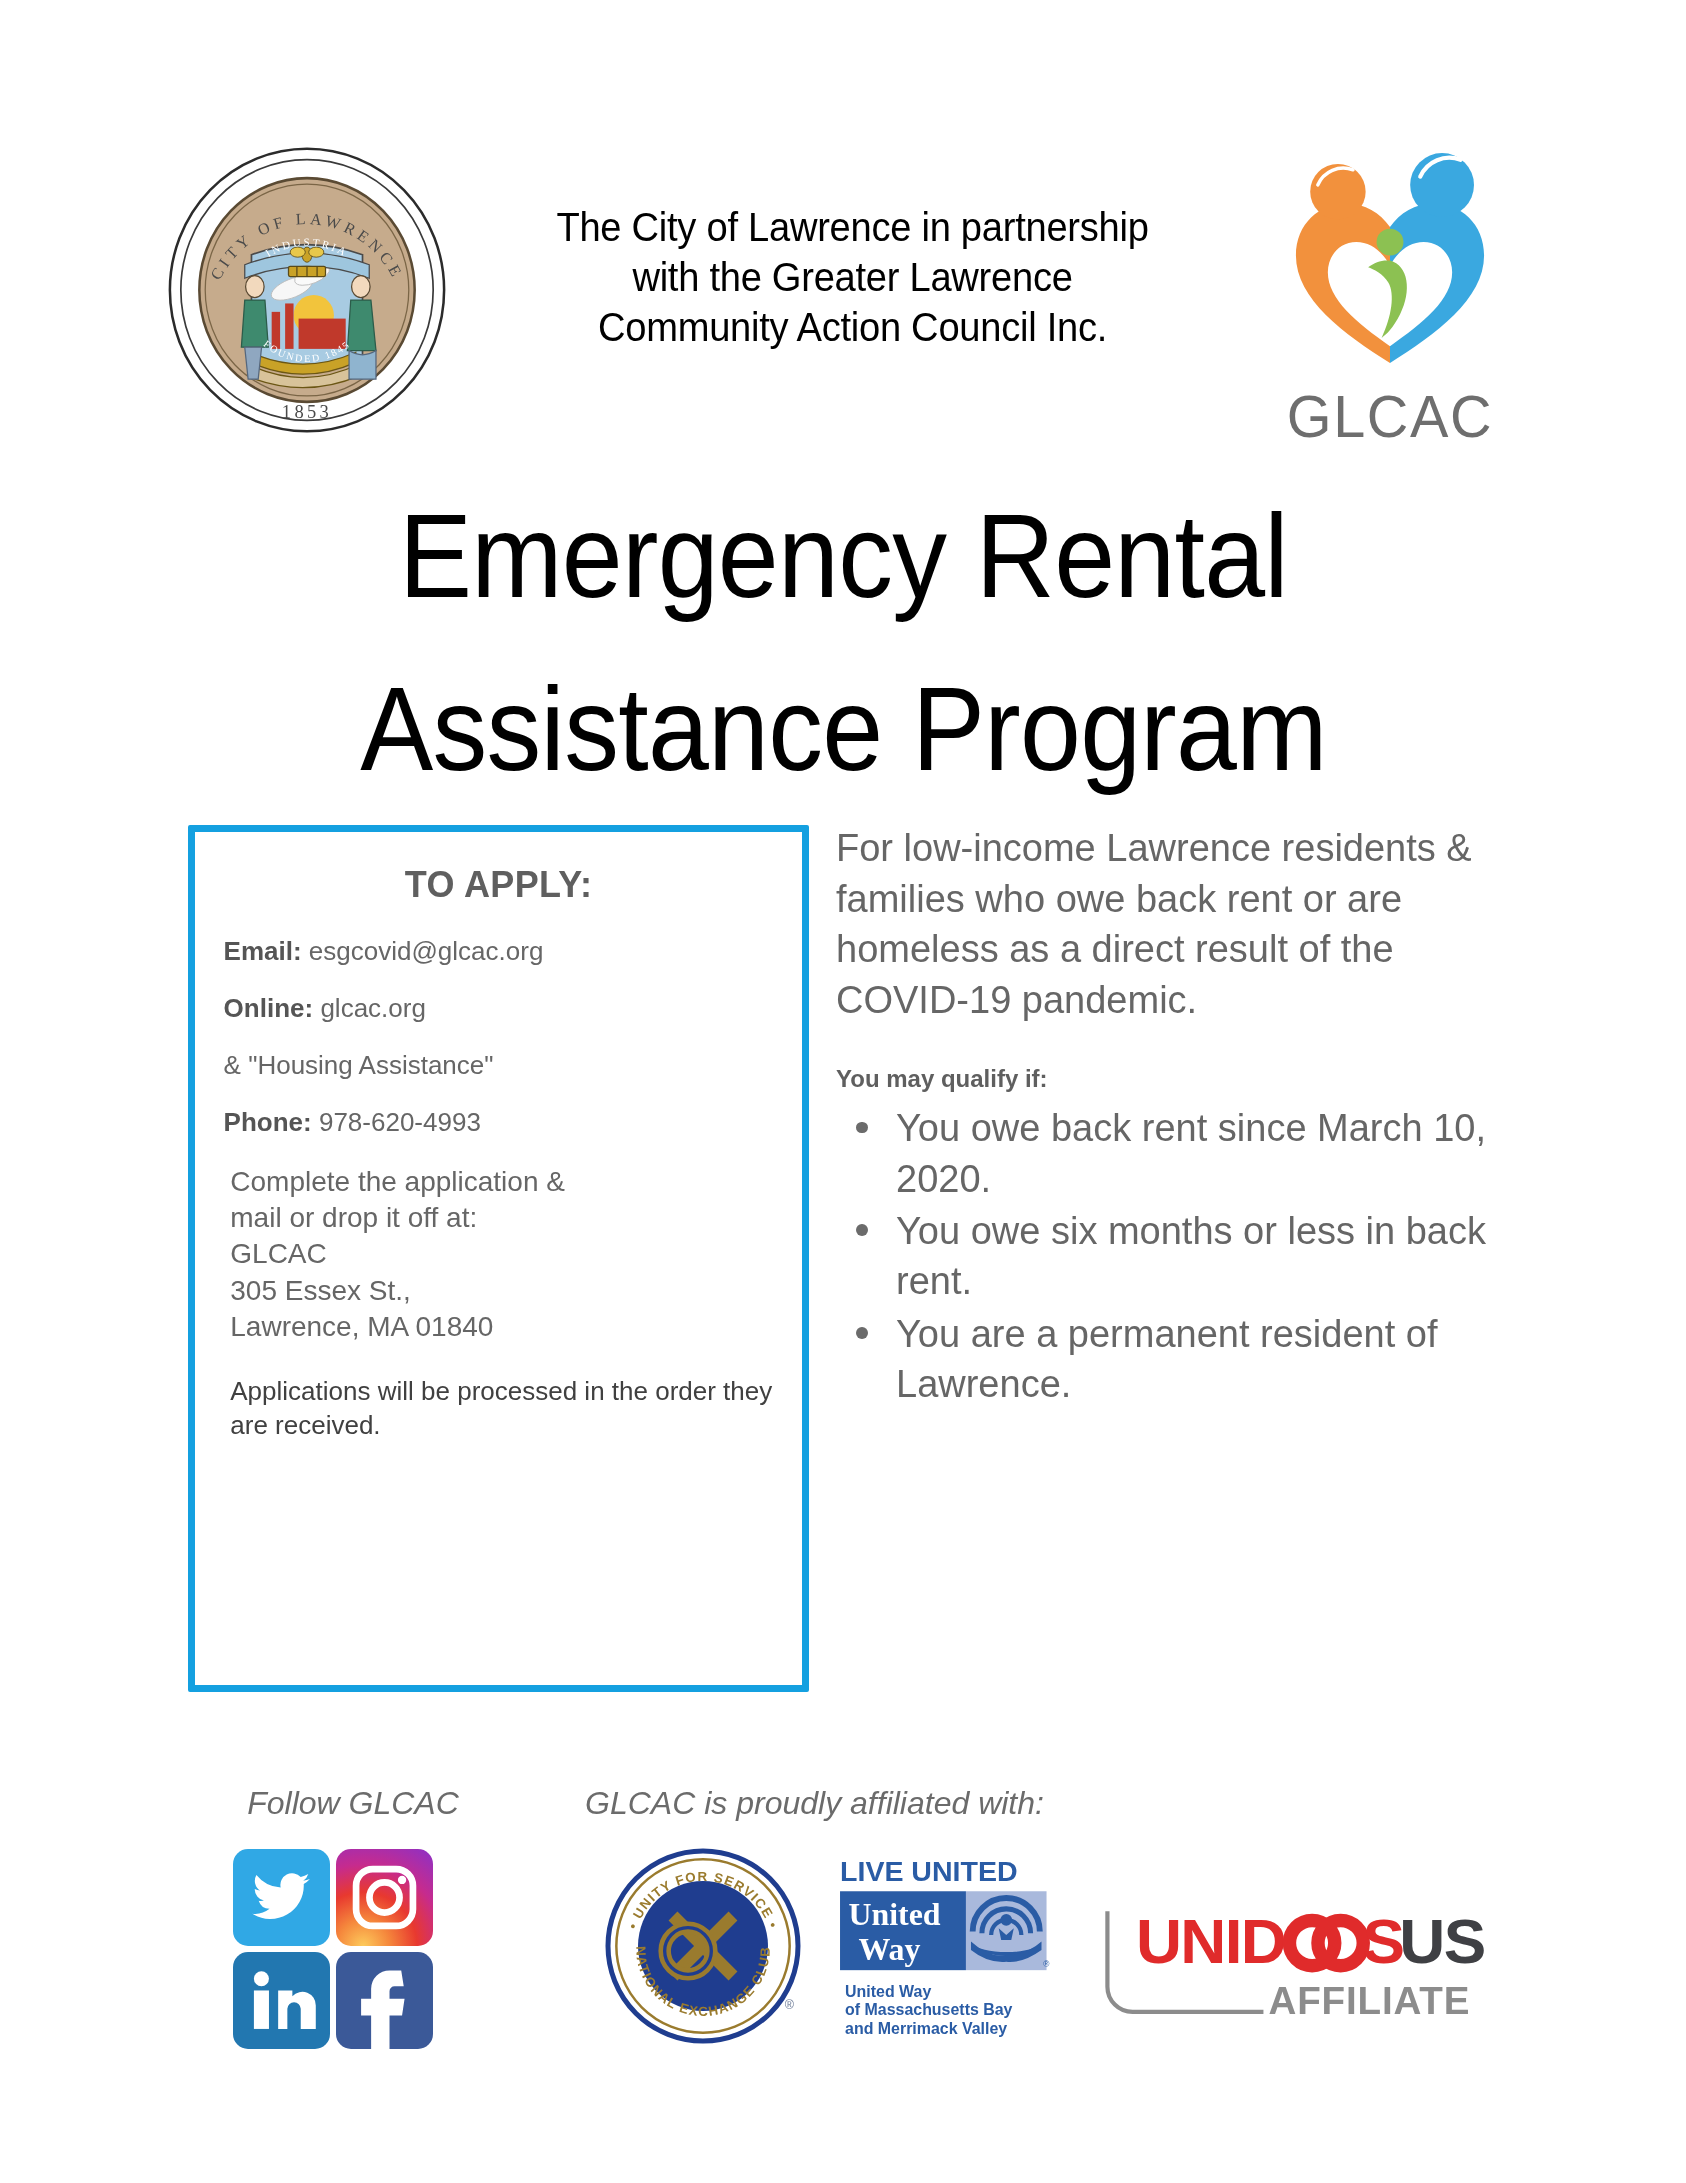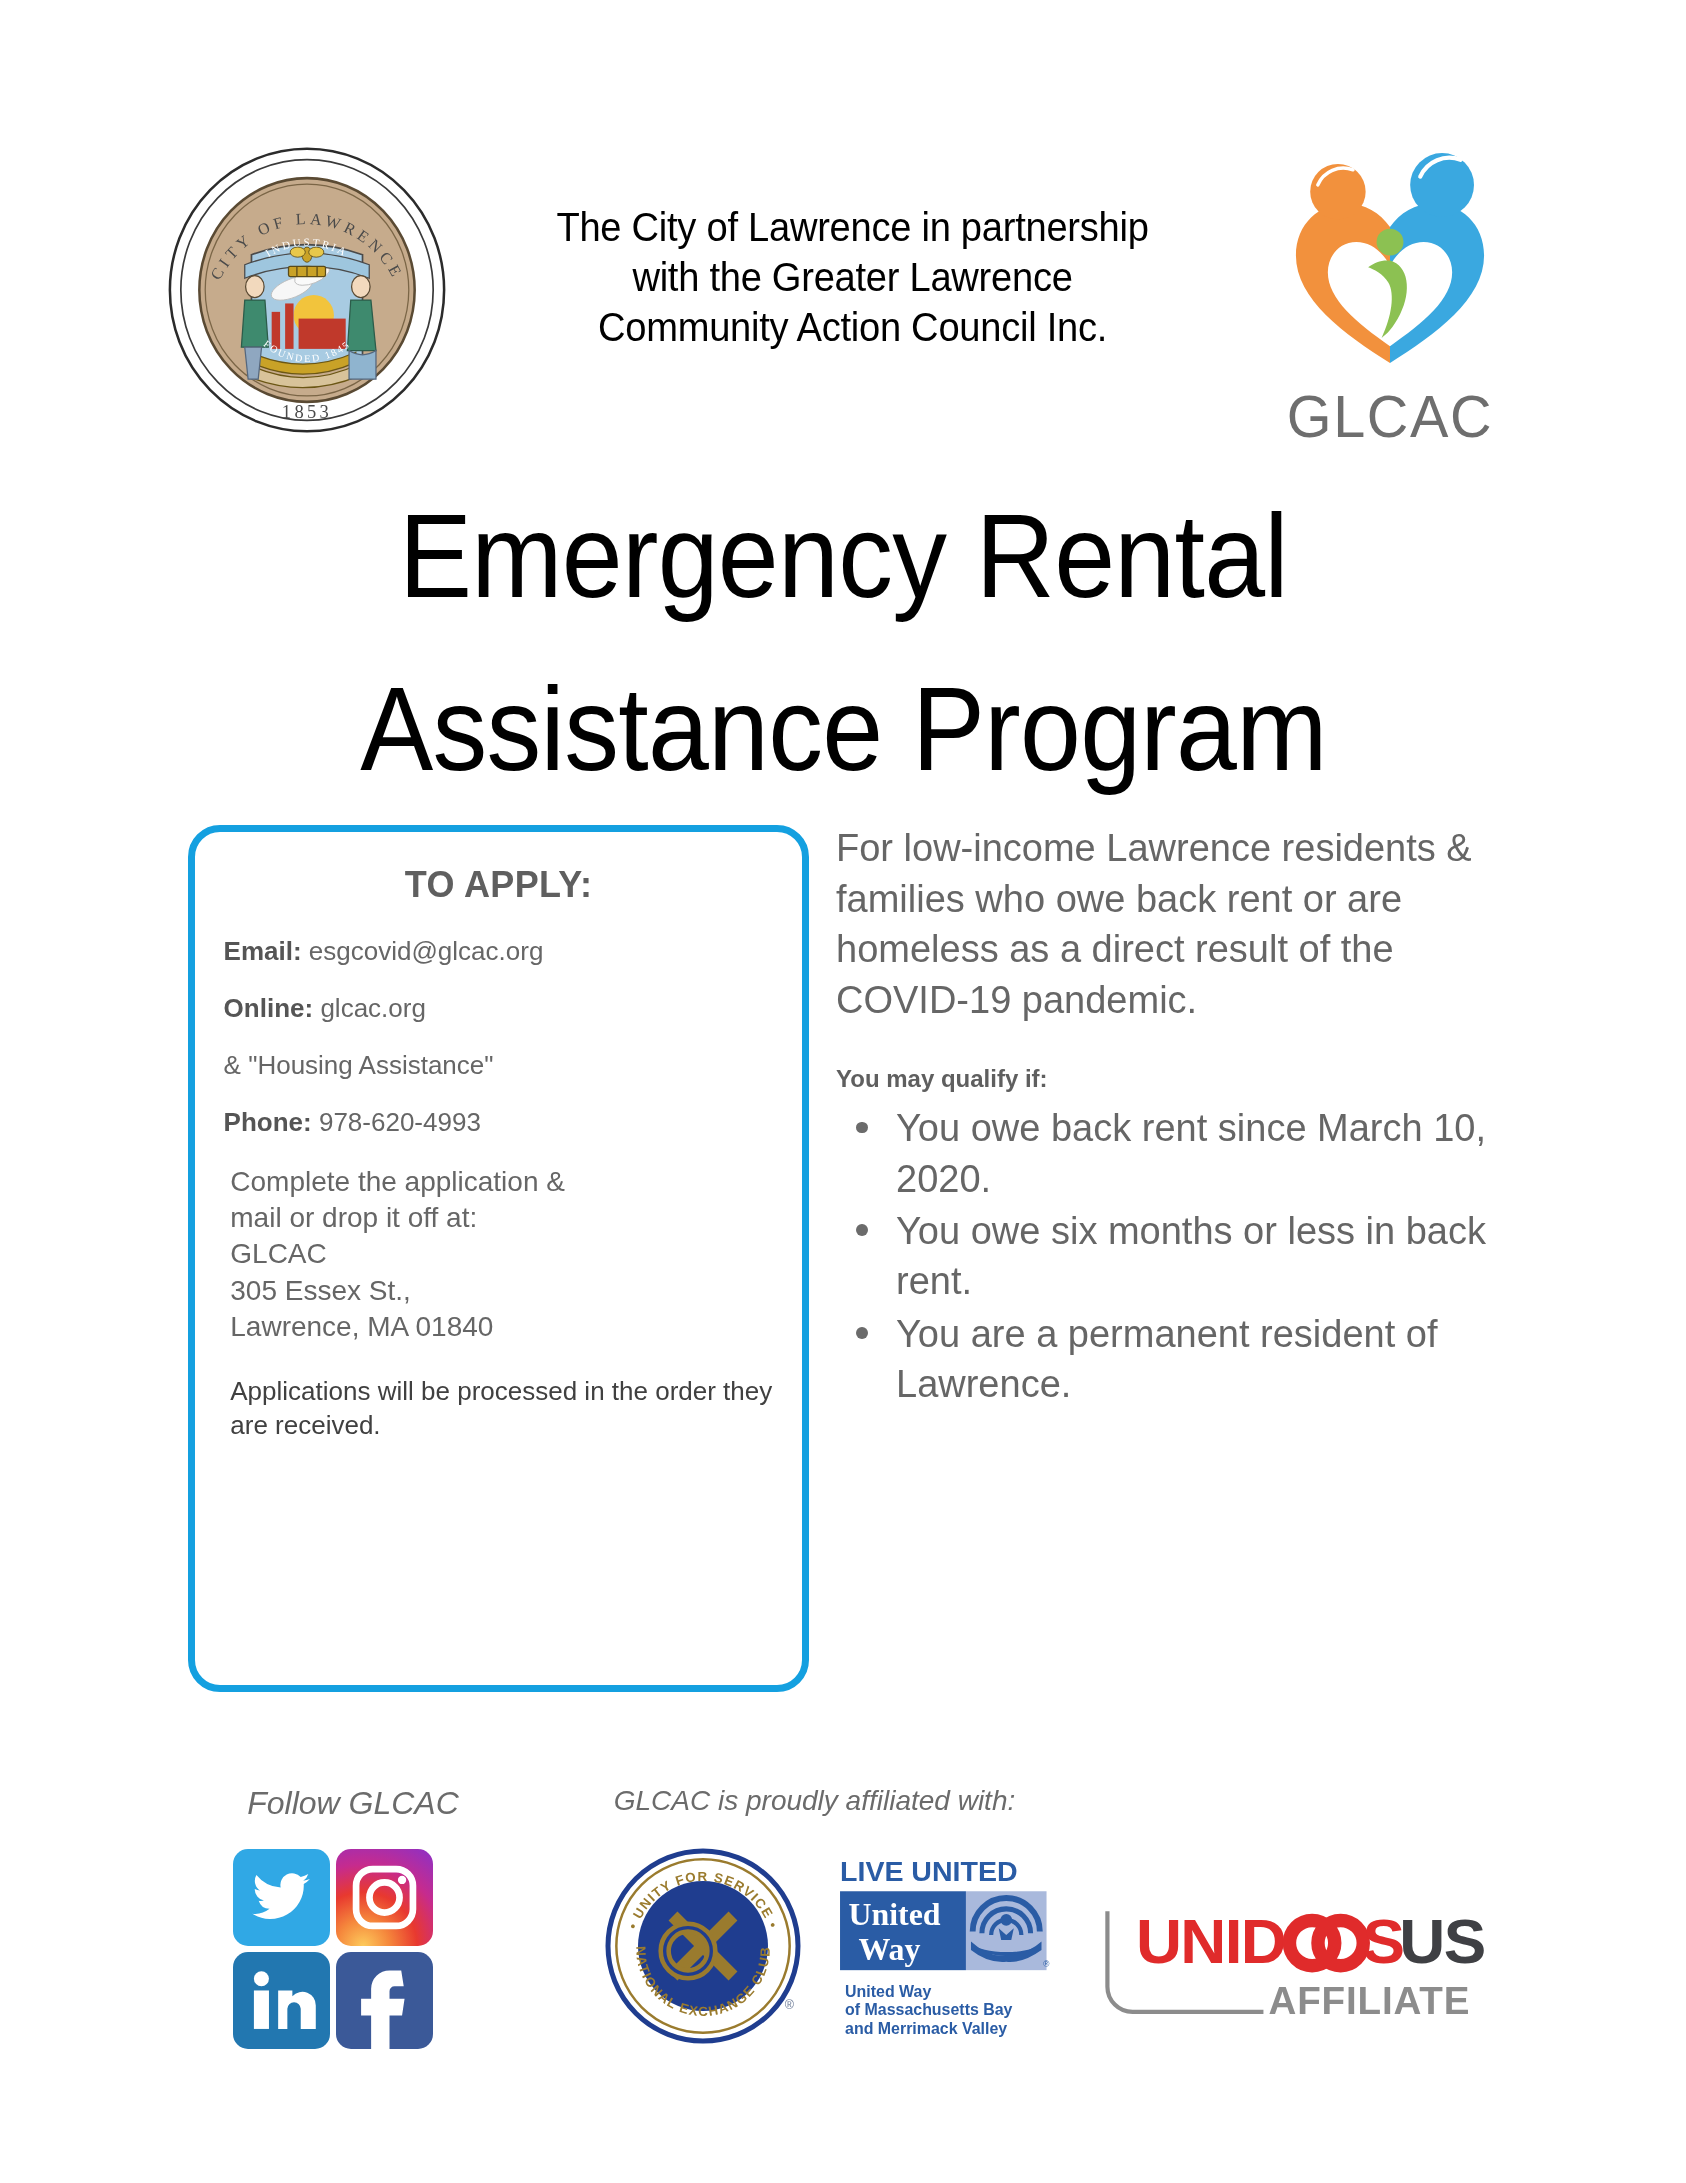--- a/index.html
+++ b/index.html
@@ -43,21 +43,21 @@
     font-family:"Liberation Sans Narrow","Liberation Sans", sans-serif;
     font-size:119px; line-height:1.45; color:#000; font-weight:400;
     letter-spacing:-0.8px;
     transform:scaleX(0.92); transform-origin:center top;
   }
   .title div { white-space:nowrap; }
 
   
   .apply-box {
     position:absolute; left:188px; top:825px; width:621px; height:867px;
-    border:7.6px solid #14A0E0; border-radius:32px; background:#fff;
+    border:7.6px solid #14A0E0; border-radius:2px; background:#fff;
     padding:32px 28.6px 0 28.6px;
   }
   .apply-title {
     text-align:center; font-size:36px; font-weight:bold; color:#5f5f5f;
     font-family:"Liberation Sans Narrow","Liberation Sans",sans-serif;
     letter-spacing:0.4px; margin-bottom:28.6px;
   }
   .apply-line {
     font-size:26px; line-height:1.24; color:#666; margin-bottom:25px;
     font-family:"Liberation Sans Narrow","Liberation Sans",sans-serif;
@@ -98,21 +98,21 @@
 
   
   .footer { position:absolute; left:0; top:1755px; width:1687px; height:353px; }
   .follow-label {
     position:absolute; left:202px; top:30px; width:302px; text-align:center;
     font-size:32px; font-style:italic; color:#6b6b6b;
     font-family:"Liberation Sans Narrow","Liberation Sans",sans-serif;
   }
   .affil-label {
     position:absolute; left:554px; top:30px; width:521px; text-align:center;
-    font-size:28px; font-style:italic; color:#6b6b6b;
+    font-size:32px; font-style:italic; color:#6b6b6b;
     font-family:"Liberation Sans Narrow","Liberation Sans",sans-serif;
   }
   .social-grid {
     position:absolute; left:233px; top:94px; width:200px; height:200px;
     display:grid; grid-template-columns:1fr 1fr; grid-template-rows:1fr 1fr; gap:5px;
   }
   .social-ico { width:97px; height:97px; border-radius:15px; position:relative; overflow:hidden; }
   .ico-tw { background:#30A8E5; }
   .ico-ig { background:
      radial-gradient(circle at 28% 100%, #FDCB5C 0%, #F5873C 22%, #E8392F 45%, #C62B8E 68%, #8B31C8 100%); }

